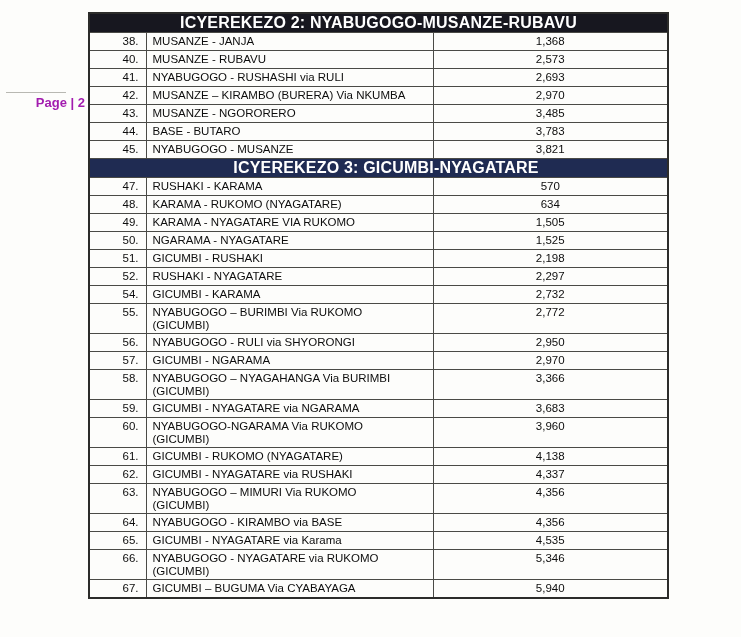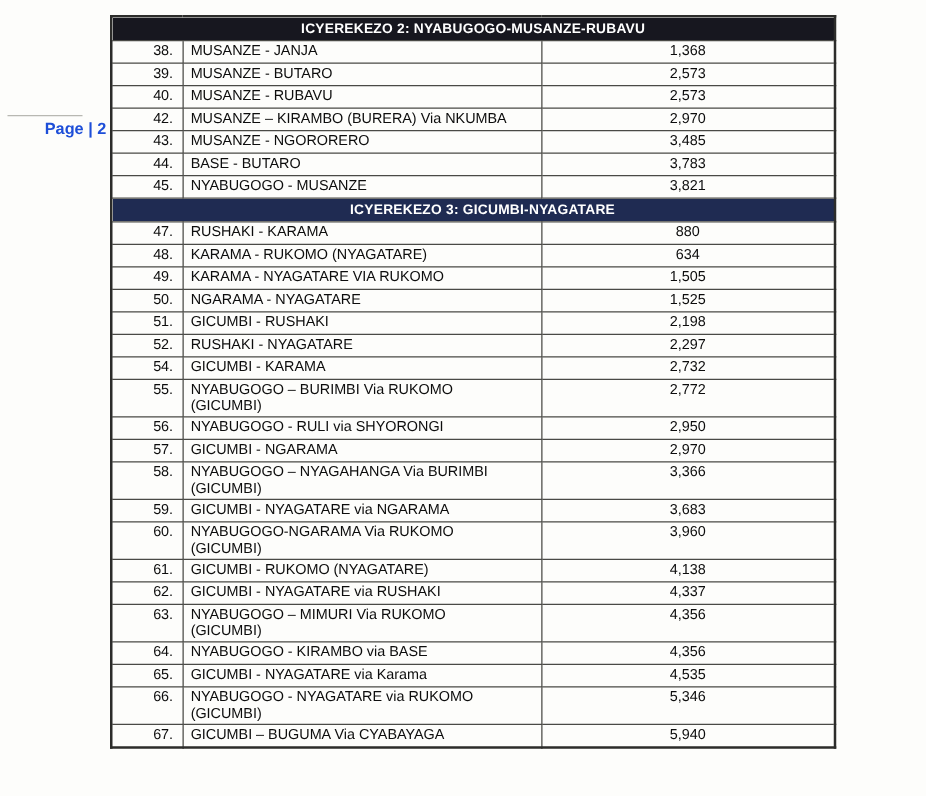--- a/index.html
+++ b/index.html
@@ -31,42 +31,42 @@
     height: 1px;
     background: #b8b8b2;
   }
   .margin-label {
     display: block;
     margin-top: 7px;
     text-align: right;
     padding-right: 3px;
     font-size: 13px;
     font-weight: bold;
-    color: #1d4ed8;
+    color: #a21caf;
   }
 
   
   table.fare-table {
     position: absolute;
     left: 88px;
     top: 12px;
     width: 579px;
     border-collapse: collapse;
     table-layout: fixed;
     border: 2px solid #2c2c2a;
   }
   .fare-table td {
     border: 1px solid #4a4a46;
     overflow: hidden;
   }
   .section-header {
     color: #ffffff;
     font-weight: bold;
     text-align: center;
-    font-size: 11px;
+    font-size: 16px;
     letter-spacing: 0.2px;
     height: 16px;
     padding: 1px 0 1px 0;
     line-height: 16px;
   }
   .data-row td {
     font-size: 11.5px;
     color: #0d0d0d;
     vertical-align: top;
     line-height: 13px;
@@ -108,36 +108,36 @@
   </tr>
 
   <tr class="data-row">
     <td class="cell-no">38.</td>
     <td class="cell-route">
             <div>MUSANZE - JANJA</div>
           </td>
     <td class="cell-fare">1,368</td>
   </tr>
 
-  <tr class="data-row">
-    <td class="cell-no">39.</td>
-    <td class="cell-route">
-            <div>MUSANZE - BUTARO</div>
+
+  <tr class="data-row">
+    <td class="cell-no">40.</td>
+    <td class="cell-route">
+            <div>MUSANZE - RUBAVU</div>
           </td>
     <td class="cell-fare">2,573</td>
   </tr>
 
   <tr class="data-row">
-    <td class="cell-no">40.</td>
-    <td class="cell-route">
-            <div>MUSANZE - RUBAVU</div>
-          </td>
-    <td class="cell-fare">2,573</td>
-  </tr>
-
+    <td class="cell-no">41.</td>
+    <td class="cell-route">
+            <div>NYABUGOGO - RUSHASHI via RULI</div>
+          </td>
+    <td class="cell-fare">2,693</td>
+  </tr>
 
   <tr class="data-row">
     <td class="cell-no">42.</td>
     <td class="cell-route">
             <div>MUSANZE – KIRAMBO (BURERA) Via NKUMBA</div>
           </td>
     <td class="cell-fare">2,970</td>
   </tr>
 
   <tr class="data-row">
@@ -167,21 +167,21 @@
 
   <tr>
     <td colspan="3" class="section-header" style="background: rgb(31, 43, 82); padding-left: 15px;">ICYEREKEZO 3: GICUMBI-NYAGATARE</td>
   </tr>
 
   <tr class="data-row">
     <td class="cell-no">47.</td>
     <td class="cell-route">
             <div>RUSHAKI - KARAMA</div>
           </td>
-    <td class="cell-fare">880</td>
+    <td class="cell-fare">570</td>
   </tr>
 
   <tr class="data-row">
     <td class="cell-no">48.</td>
     <td class="cell-route">
             <div>KARAMA - RUKOMO (NYAGATARE)</div>
           </td>
     <td class="cell-fare">634</td>
   </tr>
 

